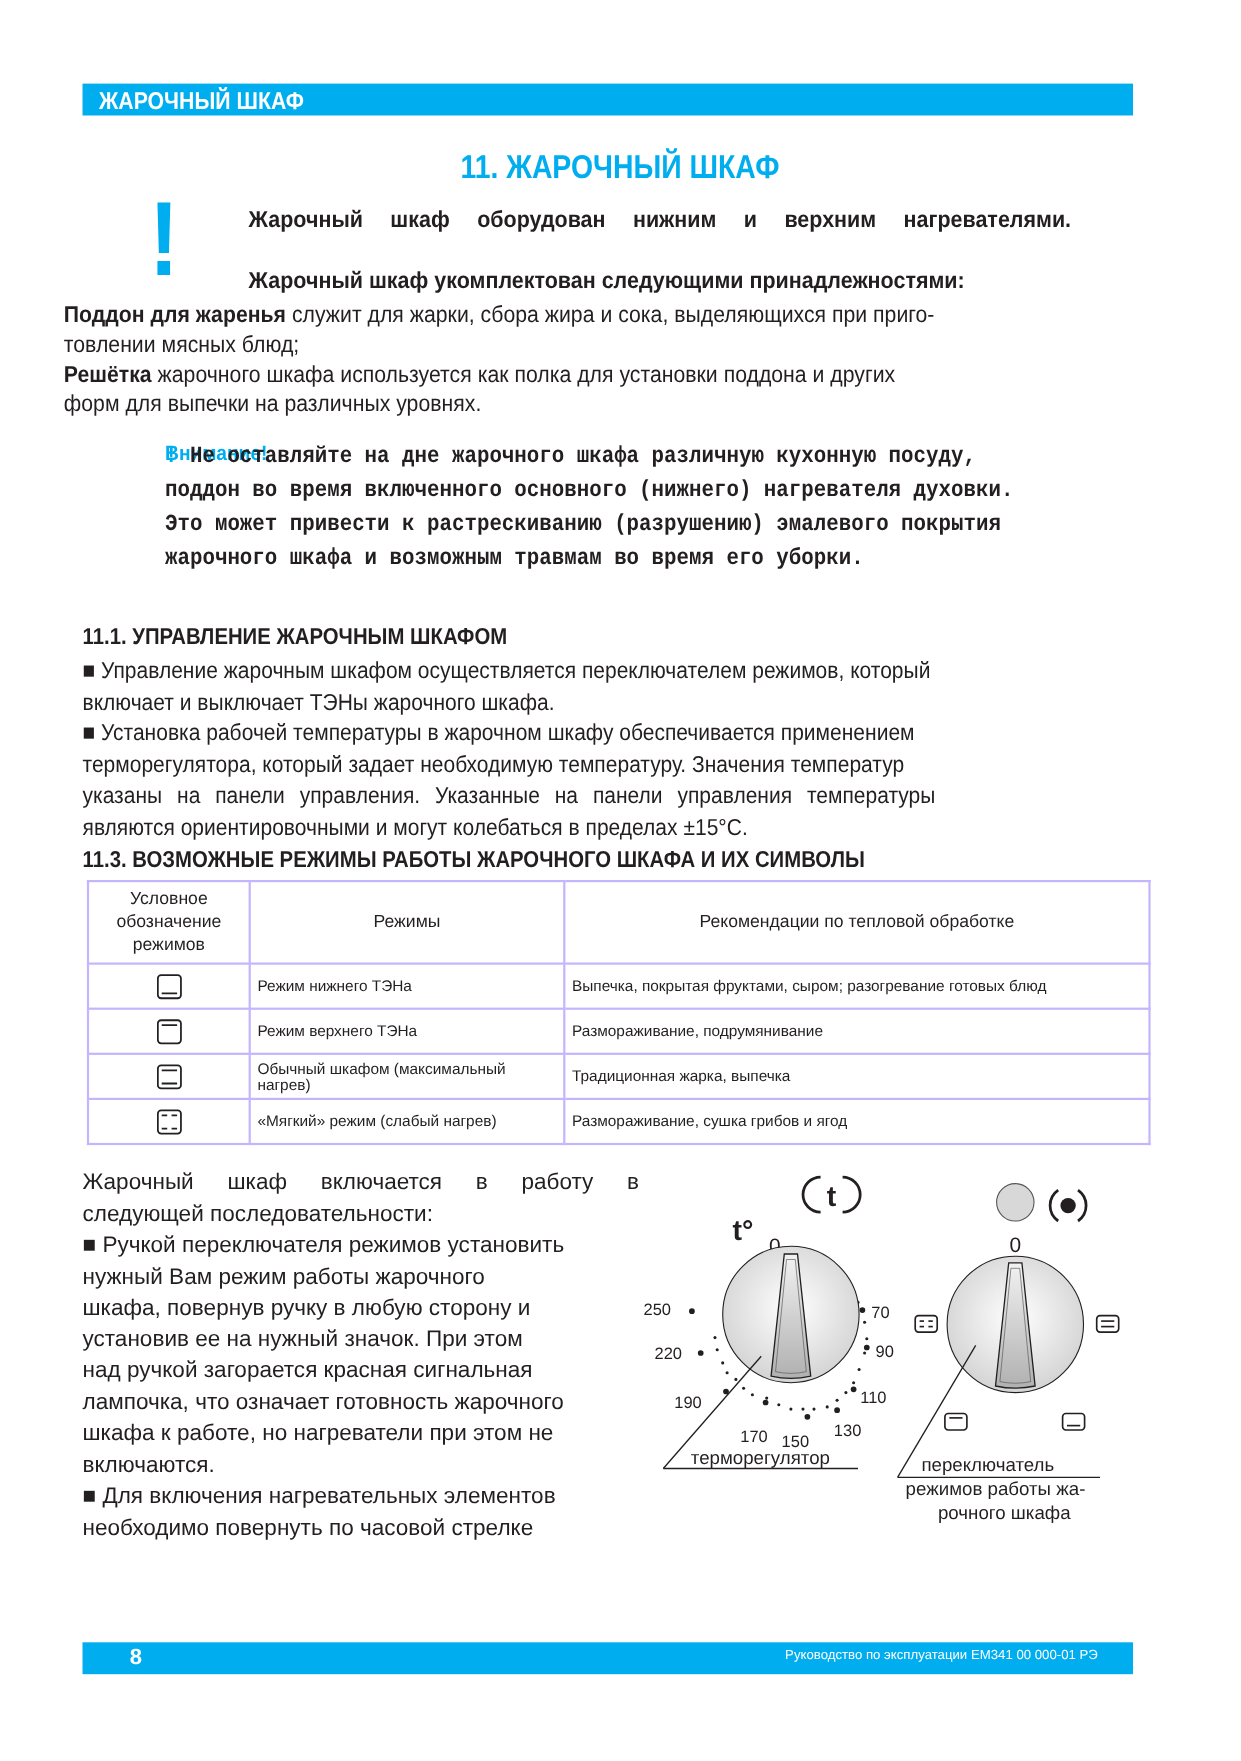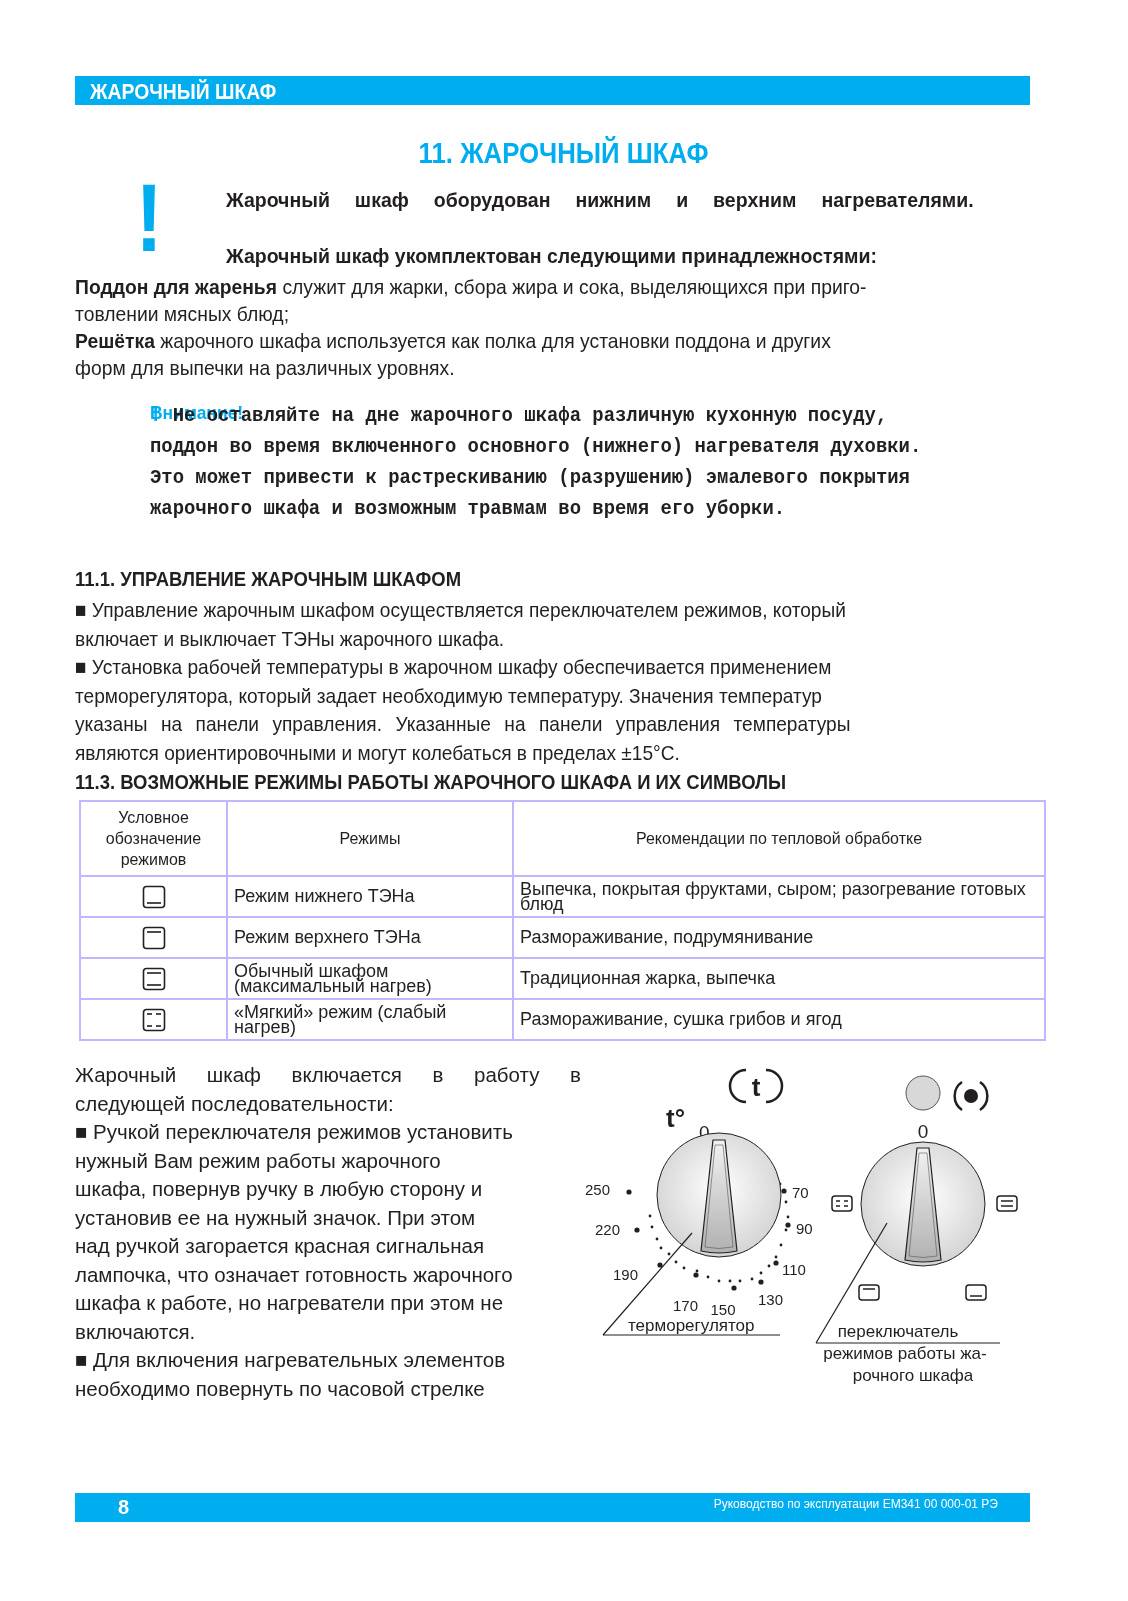--- a/index.html
+++ b/index.html
@@ -27,21 +27,21 @@
   .heading { font-weight: bold; font-size: 21px; }
 
   .attn-title { left: 150px; top: 402px; color: #00aeef; font-weight: bold; font-size: 19px; }
   .warn { left: 150px; width: 880px; font-weight: bold; font-size: 21px; line-height: 31px; }
   .warn .bang-small { color: #00aeef; }
 
   
   table.modes { position: absolute; left: 79px; top: 800px; width: 967px; border-collapse: collapse; }
   table.modes td, table.modes th { border: 2px solid #c4b5fd; padding: 0 6px; font-weight: normal; }
   table.modes th { font-size: 16px; color: #231f20; text-align: center; line-height: 21px; height: 73px; }
-  table.modes td { font-size: 18px; height: 39px; line-height: 15px; }
+  table.modes td { font-size: 14px; height: 39px; line-height: 15px; }
   td.icon-cell { text-align: center; width: 133px; }
   td.mode-cell { width: 272px; }
 
   .oven-icon { display: inline-block; width: 24px; height: 24px; vertical-align: middle; }
 
   .lefttext { left: 75px; width: 506px; font-size: 20.5px; line-height: 28.5px; }
   .lefttext p { margin: 0; }
 
   .footer { left: 75px; top: 1493px; width: 955px; height: 29px; background: #00aeef; }
   .footer .pnum { position: absolute; left: 43px; top: 3px; color: #fff; font-weight: bold; font-size: 20px; }
@@ -60,21 +60,21 @@
 
 <div class="abs bang">!</div>
 
 <div class="abs boldline just" style="left:226px; top:188px; width:804px;">
   <span class="cond" style="transform:scaleX(0.93); width:100%;">Жарочный шкаф оборудован нижним и верхним нагревателями.</span>
 </div>
 <div class="abs boldline" style="left:226px; top:244px;">
   <span class="cond" style="transform:scaleX(0.93);">Жарочный шкаф укомплектован следующими принадлежностями:</span>
 </div>
 
-<div class="abs txt" style="left:75px; top:273px; width:960px;text-decoration:underline;">
+<div class="abs txt" style="left:58px; top:273px; width:960px;text-decoration:underline;">
   <div class="cond" style="transform:scaleX(0.92);">
     <b>Поддон для жаренья</b><span> служит для жарки, сбора жира и сока, выделяющихся при приго-</span>
   </div><br>
   <div class="cond" style="transform:scaleX(0.92);">товлении мясных блюд;</div><br>
   <div class="cond" style="transform:scaleX(0.92);">
     <b>Решётка</b><span> жарочного шкафа используется как полка для установки поддона и других</span>
   </div><br>
   <div class="cond" style="transform:scaleX(0.92);">форм для выпечки на различных уровнях.</div>
 </div>
 

